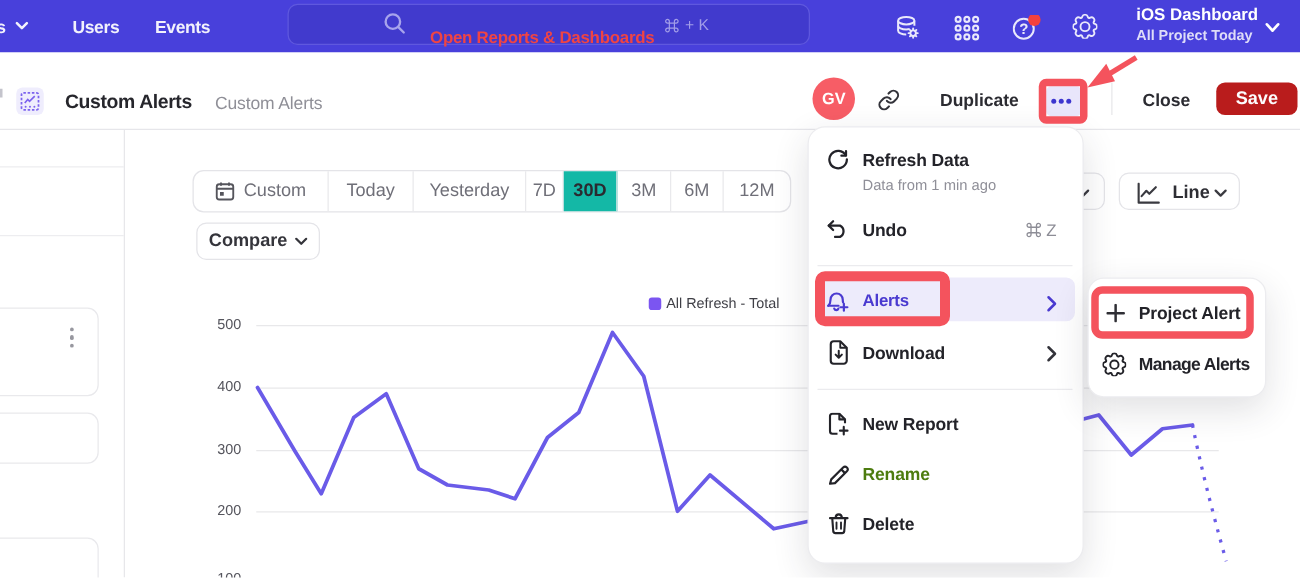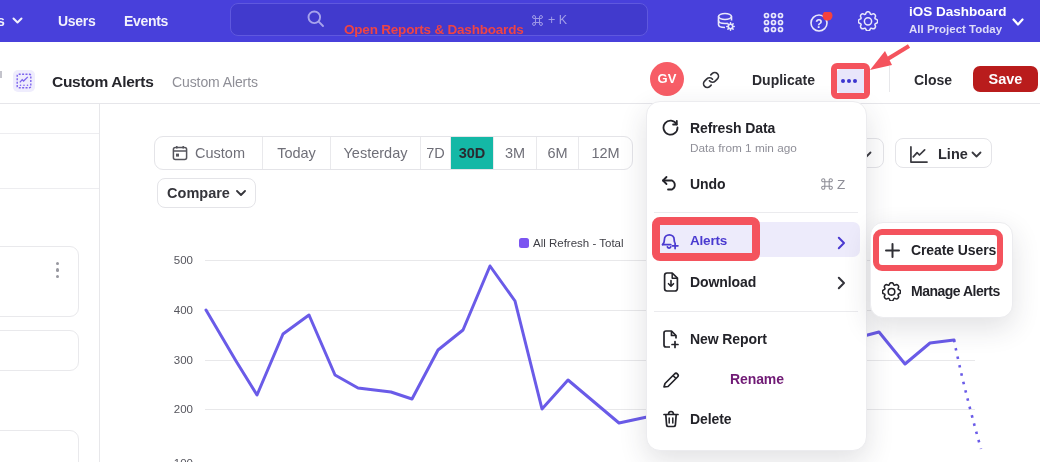--- a/index.html
+++ b/index.html
@@ -223,35 +223,35 @@
     <path d="M14 8.5 V5.5 L9.5 1 H4 A2 2 0 0 0 2 3 V15 A2 2 0 0 0 4 17 H8" stroke="#232329" stroke-width="1.7" fill="none" stroke-linejoin="round"></path>
     <path d="M9.5 1 V5.5 H14" stroke="#232329" stroke-width="1.7" fill="none" stroke-linejoin="round"></path>
     <path d="M13 11.5 v6 M10 14.5 h6" stroke="#232329" stroke-width="1.7" stroke-linecap="round"></path>
   </svg>
   <div class="abs" style="left:690px;top:331px;color:#232329;font-size:14px;font-weight:700;letter-spacing:-0.1px;z-index:11;">New Report</div>
 
   <svg class="abs" style="left:662px;top:371px;z-index:11;" width="18" height="18" viewBox="0 0 18 18">
     <path d="M2 16 L3 12.5 L12.5 3 A2.1 2.1 0 0 1 15.5 6 L6 15.5 L2 16 Z" stroke="#232329" stroke-width="1.7" fill="none" stroke-linejoin="round"></path>
     <path d="M11 4.5 L14 7.5" stroke="#232329" stroke-width="1.7" fill="none"></path>
   </svg>
-  <div class="abs" style="left:690px;top:371px;color:#701a75;font-size:14px;font-weight:700;letter-spacing:-0.1px;z-index:11;margin-left:40px;">Rename</div>
+  <div class="abs" style="left:690px;top:371px;color:#4d7c0f;font-size:14px;font-weight:700;letter-spacing:-0.1px;z-index:11;">Rename</div>
 
   <svg class="abs" style="left:662px;top:410px;z-index:11;" width="18" height="18" viewBox="0 0 18 18">
     <path d="M2 4.5 H16" stroke="#232329" stroke-width="1.7" stroke-linecap="round"></path>
     <path d="M6.5 4.5 C6.5 2 7.5 1.5 9 1.5 C10.5 1.5 11.5 2 11.5 4.5" stroke="#232329" stroke-width="1.7" fill="none"></path>
     <path d="M3.8 4.5 L4.6 15 A1.8 1.8 0 0 0 6.4 16.5 H11.6 A1.8 1.8 0 0 0 13.4 15 L14.2 4.5" stroke="#232329" stroke-width="1.7" fill="none" stroke-linejoin="round"></path>
     <path d="M7.2 8 v5 M10.8 8 v5" stroke="#232329" stroke-width="1.5" stroke-linecap="round"></path>
   </svg>
   <div class="abs" style="left:690px;top:411px;color:#232329;font-size:14px;font-weight:700;letter-spacing:-0.1px;z-index:11;">Delete</div>
 
   <div class="abs" style="left:870px;top:222px;width:143px;height:96px;background:#fff;border:1px solid #ececef;border-radius:13px;box-shadow:0 10px 28px rgba(40,40,60,0.14);z-index:13;"></div>
   <svg class="abs" style="left:885px;top:243px;z-index:14;" width="15" height="15" viewBox="0 0 15 15">
       <path d="M7.5 1 V14 M1 7.5 H14" stroke="#2f2f35" stroke-width="2" stroke-linecap="round"></path>
     </svg>
-  <div class="abs" style="left:911px;top:242px;color:#232329;font-size:14px;font-weight:700;letter-spacing:-0.1px;z-index:14;">Create Users</div>
+  <div class="abs" style="left:911px;top:242px;color:#232329;font-size:14px;font-weight:700;letter-spacing:-0.1px;z-index:14;">Project Alert</div>
   <svg class="abs" style="left:882px;top:282px;z-index:14;" width="19" height="19" viewBox="0 0 16.6 16.6">
     <g transform="translate(0.3,0.55)">
         <path d="M9.796 1.343c-.527-1.79-3.065-1.79-3.592 0l-.094.319a.873.873 0 0 1-1.255.52l-.292-.16c-1.64-.892-3.433.902-2.54 2.541l.159.292a.873.873 0 0 1-.52 1.255l-.319.094c-1.79.527-1.79 3.065 0 3.592l.319.094a.873.873 0 0 1 .52 1.255l-.16.292c-.892 1.64.901 3.434 2.541 2.54l.292-.159a.873.873 0 0 1 1.255.52l.094.319c.527 1.79 3.065 1.79 3.592 0l.094-.319a.873.873 0 0 1 1.255-.52l.292.16c1.64.893 3.434-.902 2.54-2.541l-.159-.292a.873.873 0 0 1 .52-1.255l.319-.094c1.79-.527 1.79-3.065 0-3.592l-.319-.094a.873.873 0 0 1-.52-1.255l.16-.292c.893-1.64-.902-3.433-2.541-2.54l-.292.159a.873.873 0 0 1-1.255-.52l-.094-.319z" stroke="#232329" stroke-width="1.35" fill="none"></path>
     <circle cx="8" cy="8" r="2.9" stroke="#232329" stroke-width="1.35" fill="none"></circle>
       </g>
   </svg>
   <div class="abs" style="left:911px;top:283px;color:#232329;font-size:14px;font-weight:700;letter-spacing:-0.5px;z-index:14;">Manage Alerts</div>
 
   <div class="abs" style="left:831px;top:63px;width:39px;height:36px;border:6px solid #f4535d;border-radius:6px;z-index:20;"></div>
   <svg class="abs" style="left:866px;top:44px;z-index:20;" width="46" height="28" viewBox="0 0 46 28">

